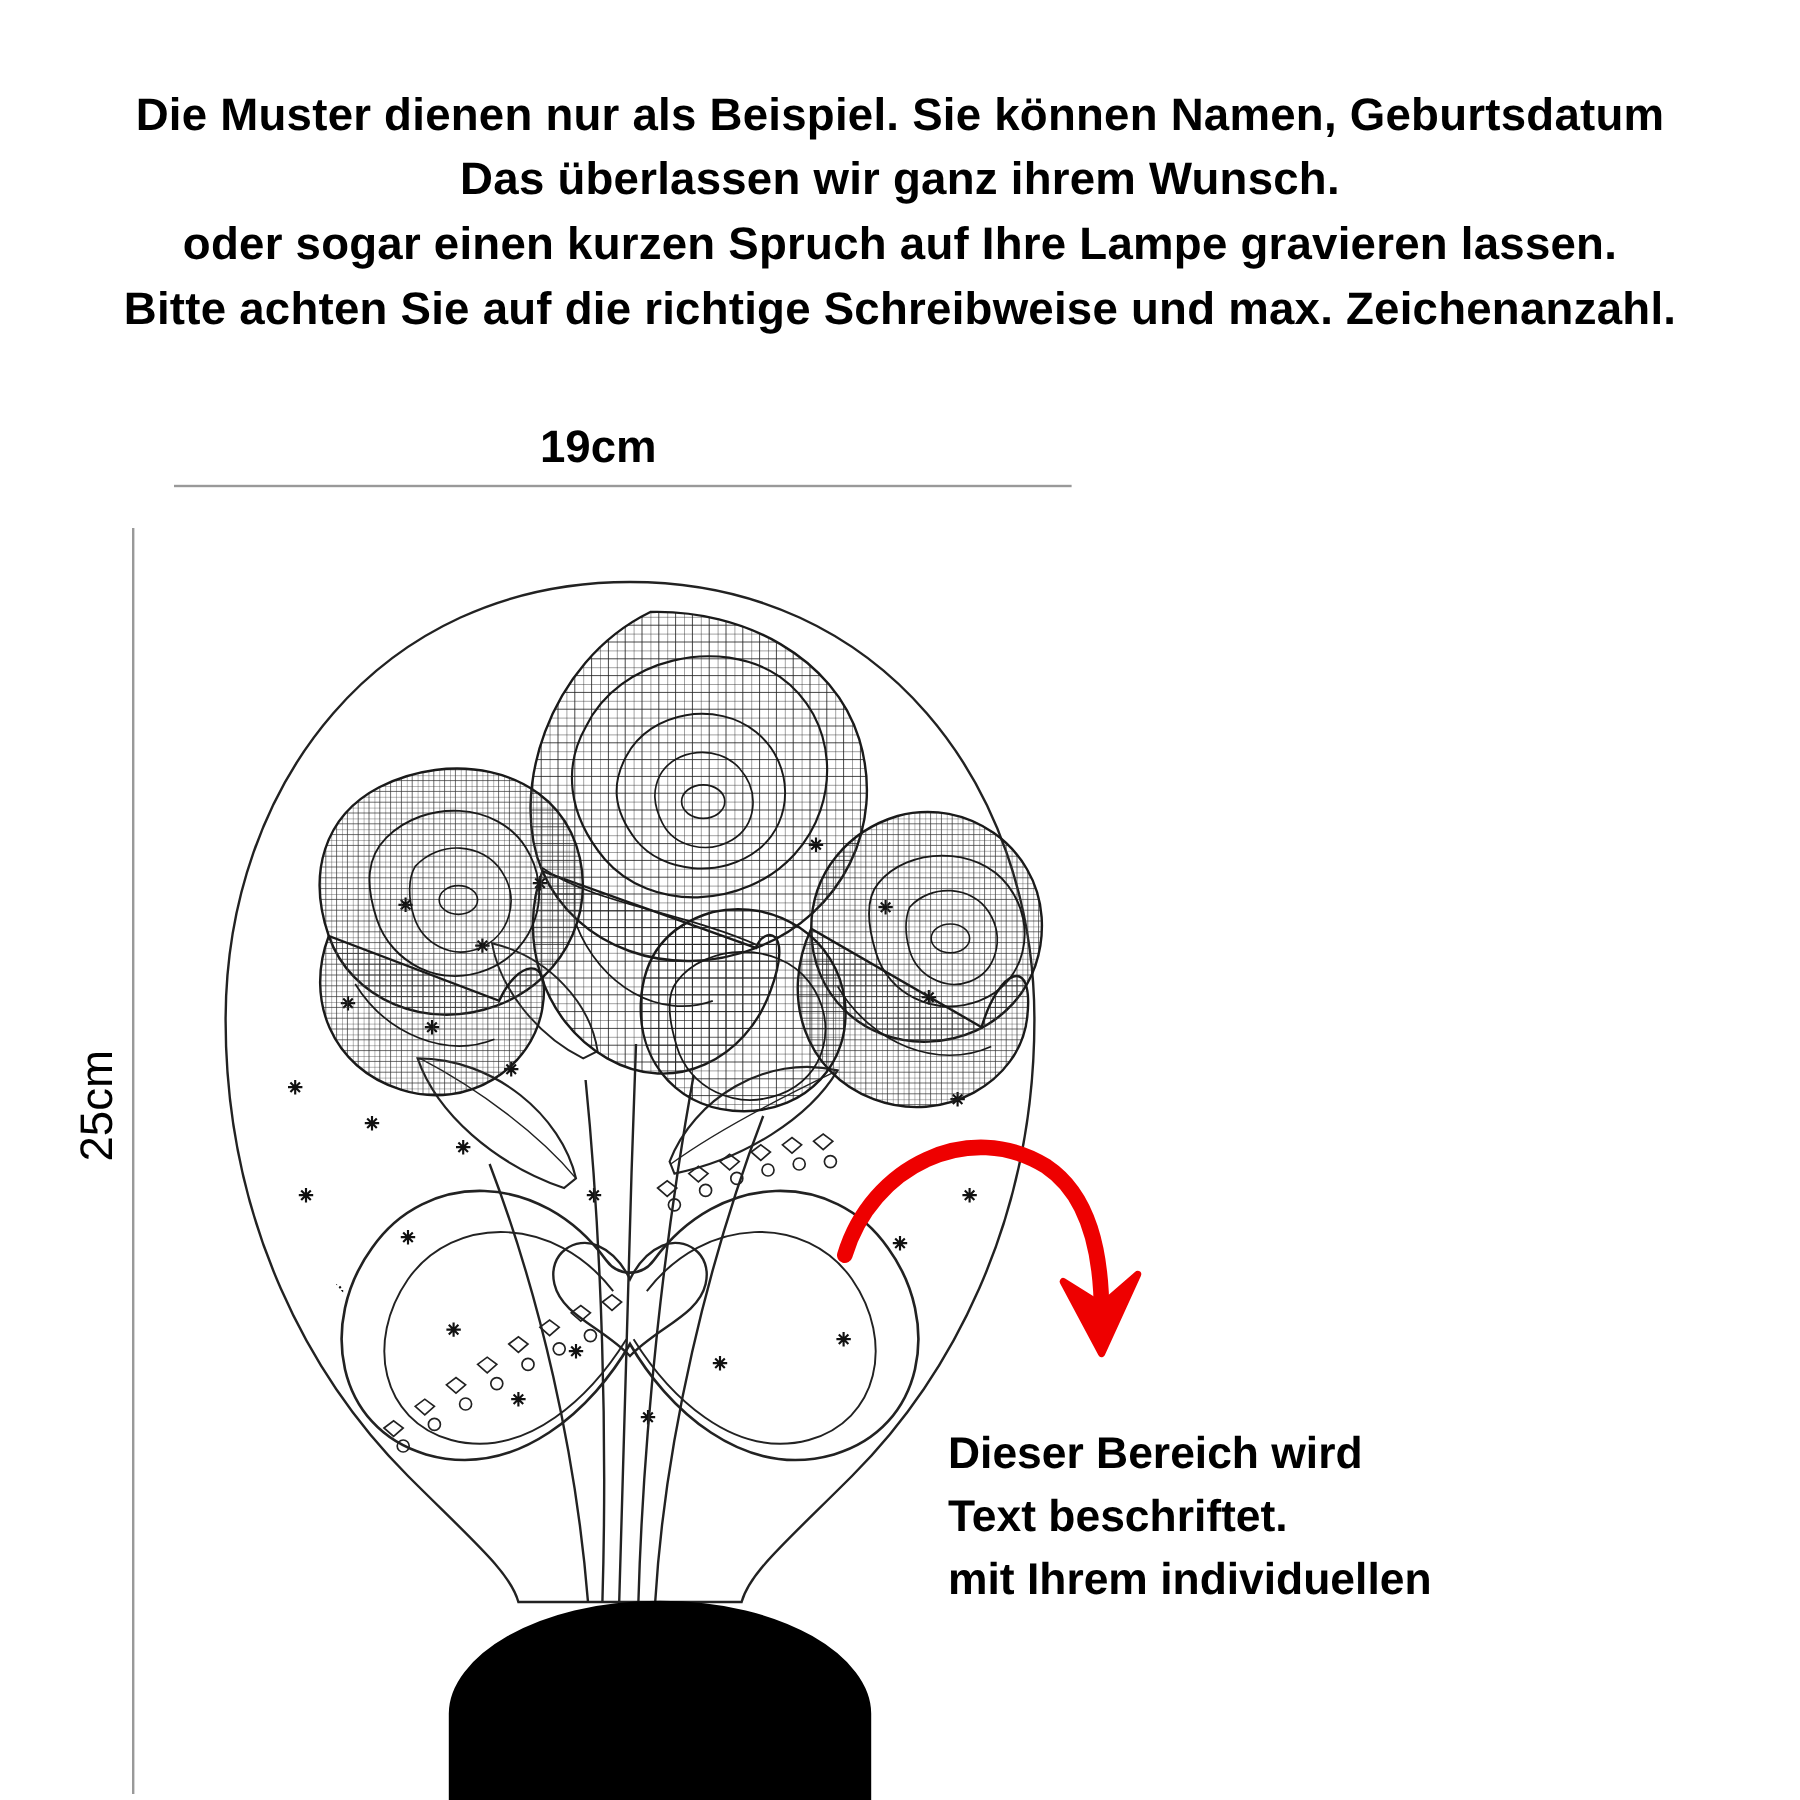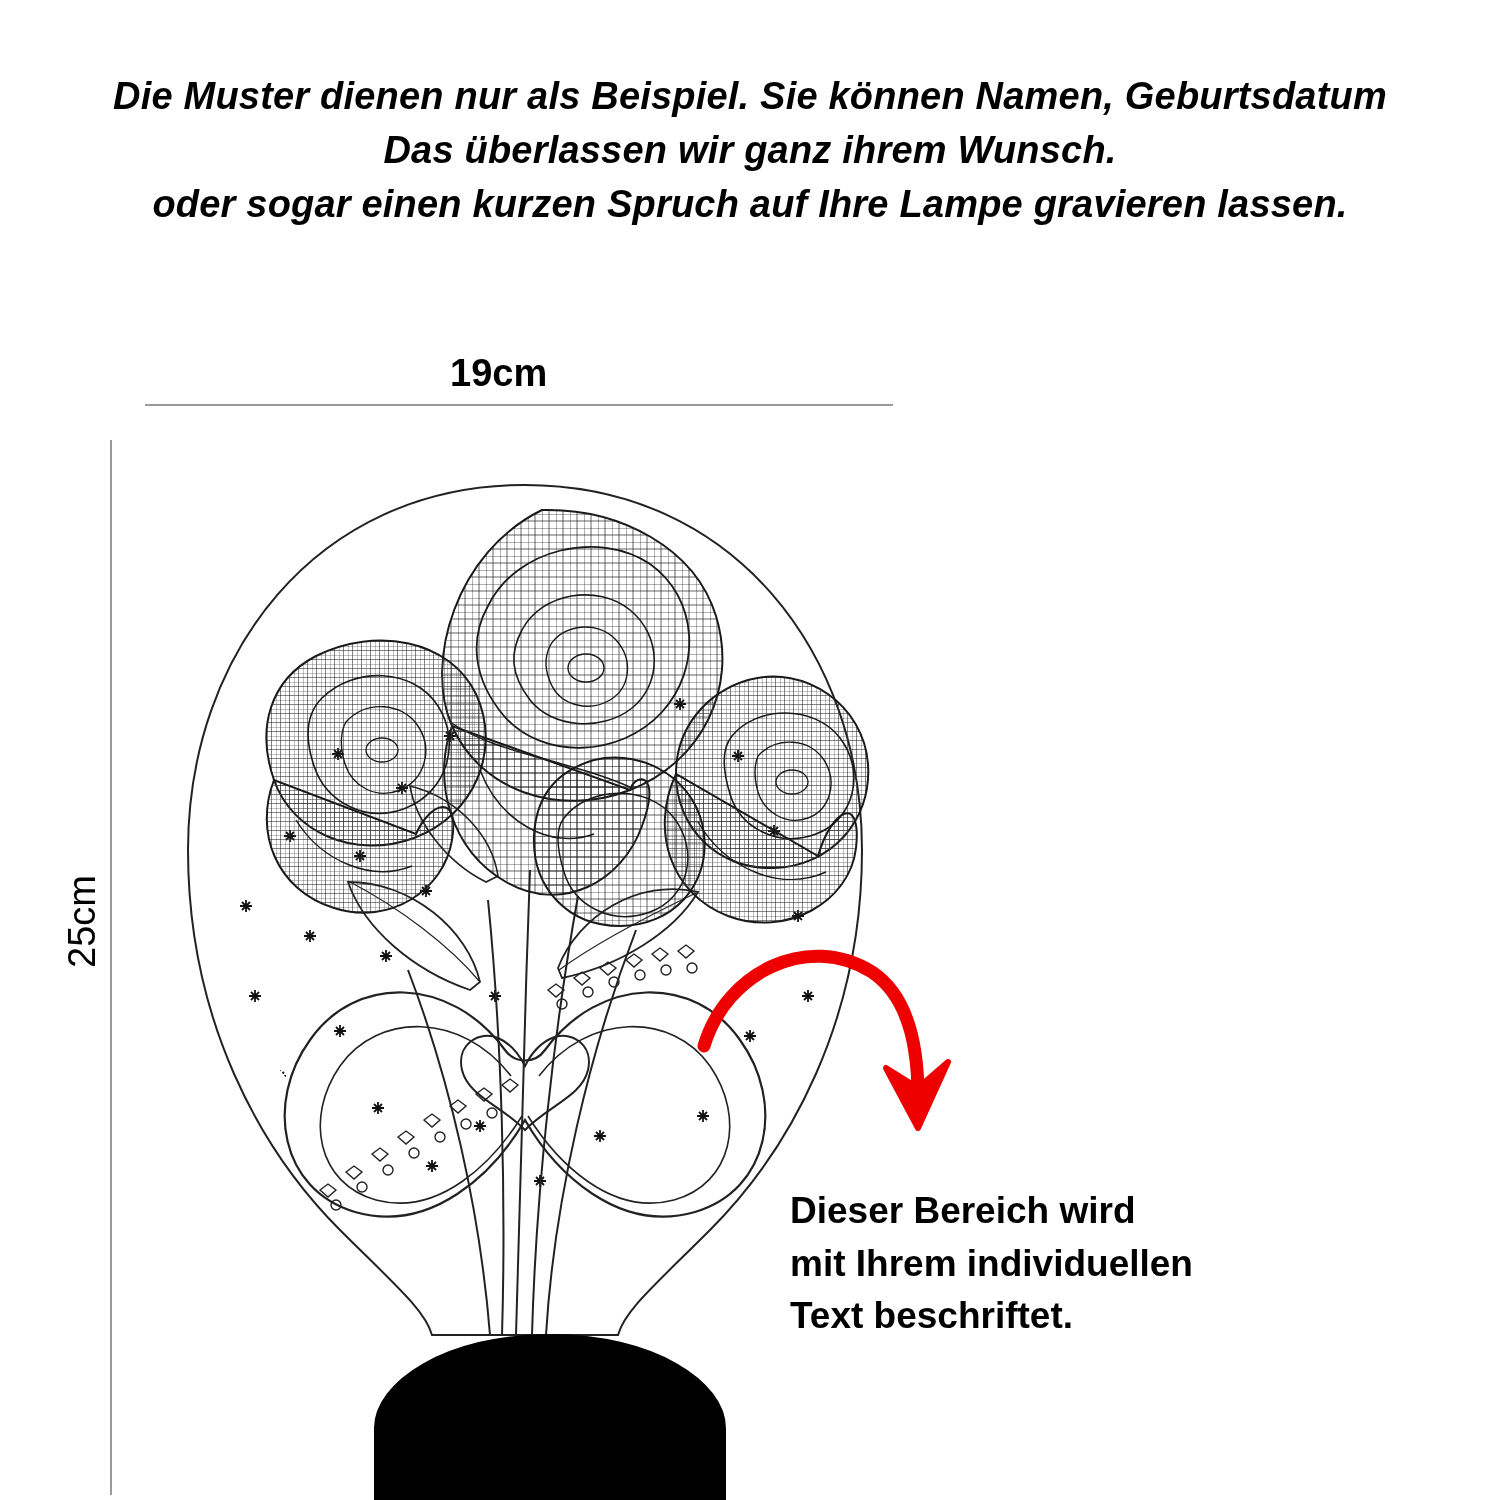--- a/index.html
+++ b/index.html
@@ -16,21 +16,20 @@
     color: #000000;
   }
 
   
   #header-text {
     position: absolute;
     top: 70px;
     left: 0;
     width: 1500px;
     text-align: center;
-    font-style: italic;
   }
   #header-text .line {
     font-size: 38px;
     font-weight: bold;
     line-height: 1.42;
     letter-spacing: 0.2px;
     white-space: nowrap;
   }
 
   
@@ -101,20 +100,21 @@
     height: 260px;
   }
 </style>
 </head>
 <body>
 
 <div id="header-text">
   <div class="line">Die Muster dienen nur als Beispiel. Sie können Namen, Geburtsdatum</div>
   <div class="line">Das überlassen wir ganz ihrem Wunsch.</div>
   <div class="line">oder sogar einen kurzen Spruch auf Ihre Lampe gravieren lassen.</div>
+  <div class="line">Bitte achten Sie auf die richtige Schreibweise und max. Zeichenanzahl.</div>
 </div>
 
 <div id="dim-width-label">19cm</div>
 <div id="dim-width-line"></div>
 <div id="dim-height-line"></div>
 <div id="dim-height-label">25cm</div>
 
 <div id="lamp-figure">
 <svg viewBox="0 0 760 1070" width="760" height="1070" xmlns="http://www.w3.org/2000/svg">
   <defs>
@@ -286,15 +286,15 @@
 
 <div id="arrow-annotation">
 <svg viewBox="0 0 300 260" width="300" height="260" xmlns="http://www.w3.org/2000/svg">
   <path d="M14 136 C36 62 118 22 182 62 C218 86 228 134 228 186" fill="none" stroke="#ee0000" stroke-width="13" stroke-linecap="round"></path>
   <path d="M196 158 L228 218 L258 152 L228 178 Z" fill="#ee0000" stroke="#ee0000" stroke-width="6" stroke-linejoin="round"></path>
 </svg>
 </div>
 
 <div id="callout-text">
   <div class="line">Dieser Bereich wird</div>
+  <div class="line">Text beschriftet.</div>
   <div class="line">mit Ihrem individuellen</div>
-  <div class="line">Text beschriftet.</div>
 </div>
 
 </body></html>

